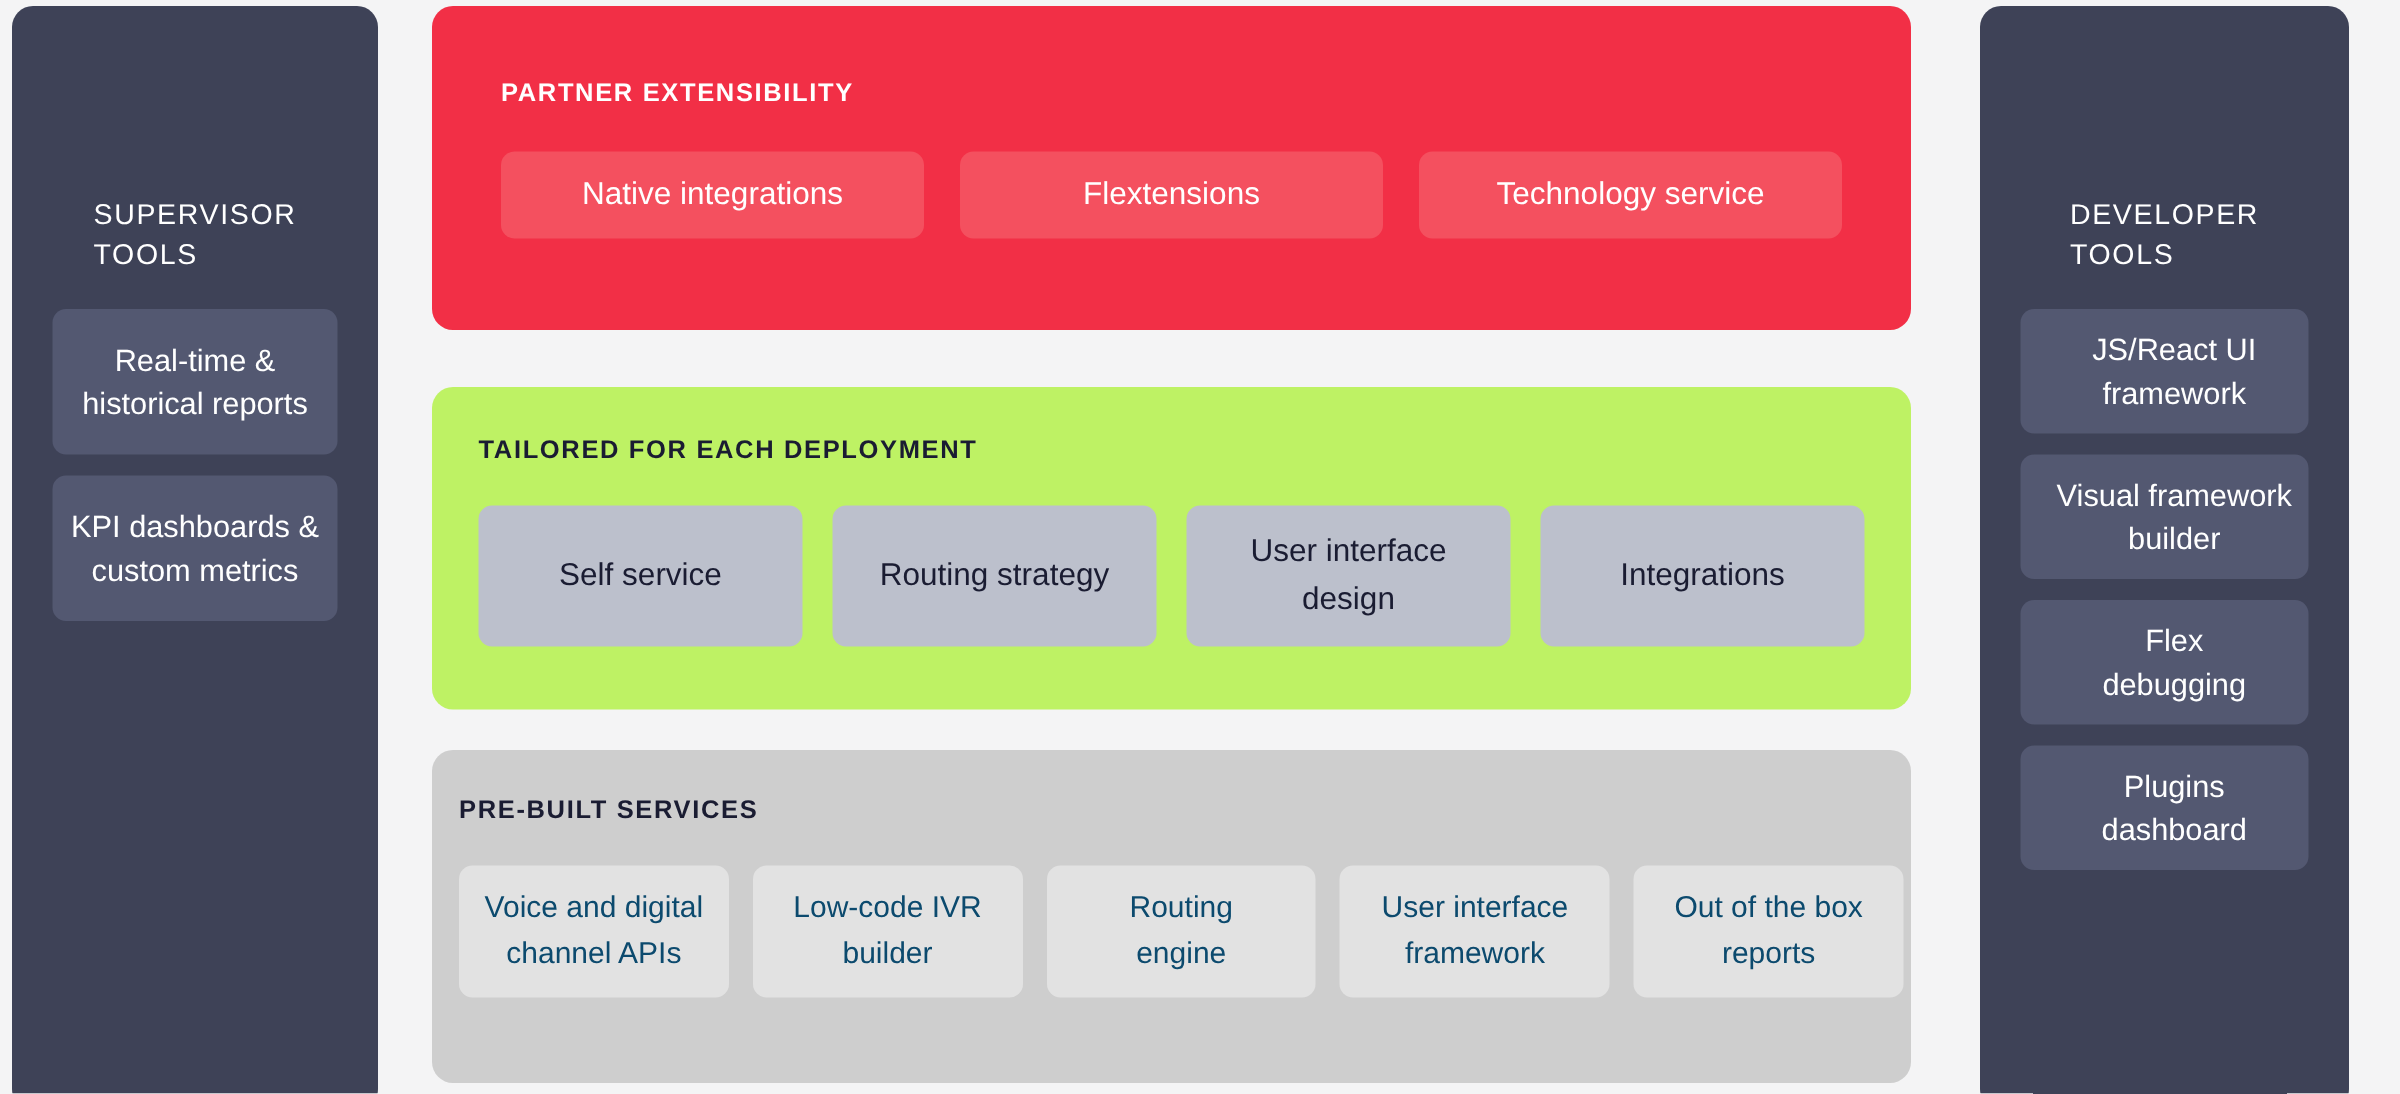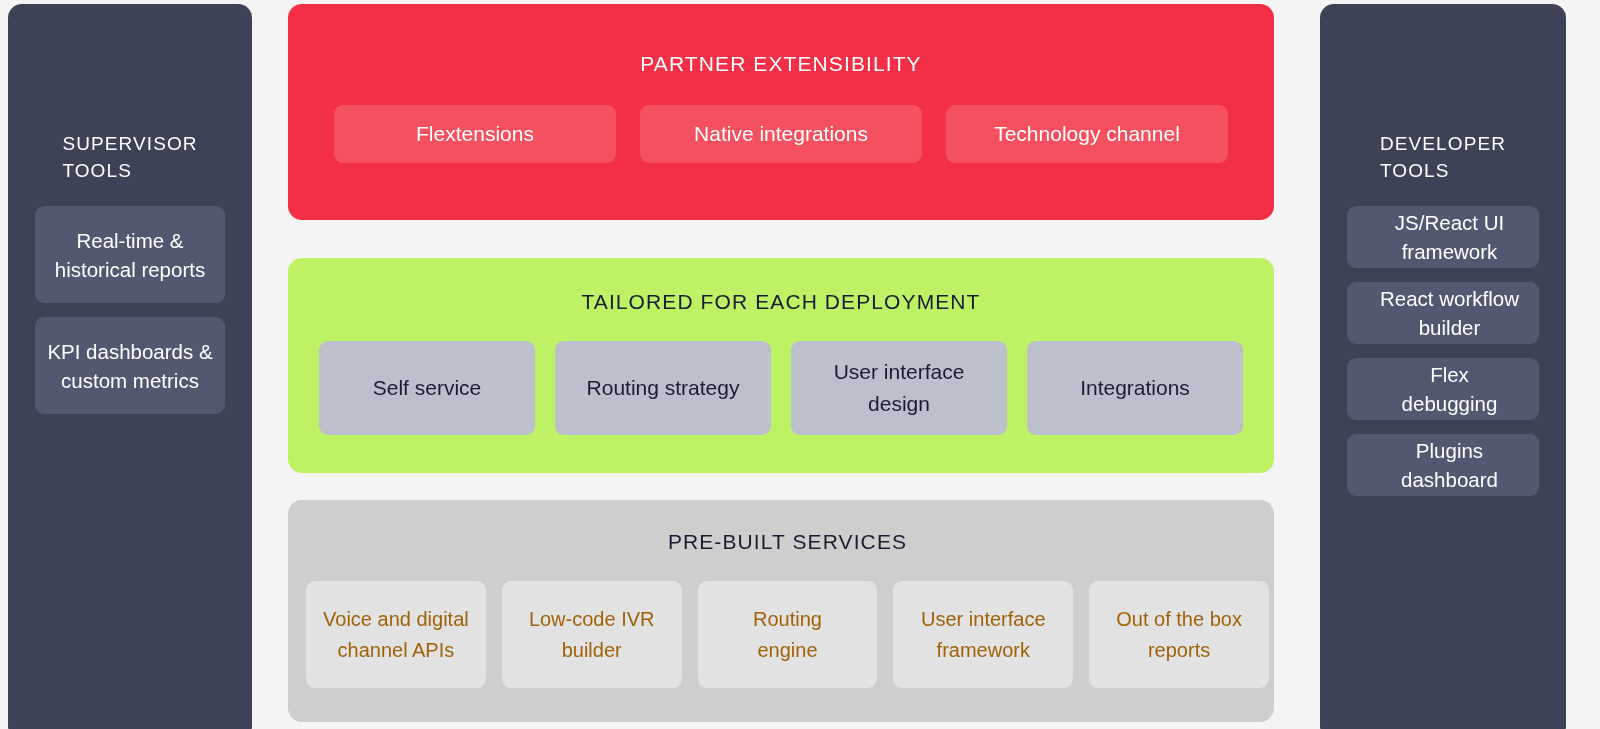--- a/index.html
+++ b/index.html
@@ -52,35 +52,35 @@
     text-align: center;
     display: flex;
     align-items: center;
     justify-content: center;
     white-space: pre-line;
     box-sizing: border-box;
     margin-bottom: 14px;
     padding: 6px 4px;
   }
   #rail-left  .rail-card { height: 97px; }
-  #rail-right .rail-card { height: 62px; padding-left: 17px; }
+  #rail-right .rail-card { height: 83px; padding-left: 17px; }
 
   
   .panel {
     position: absolute;
     left: 288px;
     width: 986px;
     border-radius: 14px;
     box-sizing: border-box;
   }
   .panel-title {
-    text-align: center;
-    font-size: 21px;
+    text-align: left;
+    font-size: 17px;
     letter-spacing: 1.1px;
-    font-weight: 400;
+    font-weight: 700;
   }
   .panel-row {
     display: flex;
     justify-content: space-between;
     align-items: stretch;
   }
   .chip {
     border-radius: 9px;
     display: flex;
     align-items: center;
@@ -131,47 +131,47 @@
   #panel-prebuilt {
     top: 500px;
     height: 222px;
     background: #cecece;
     padding: 30px 5px 0 18px;
   }
   #panel-prebuilt .panel-title { color: #1a1c32; margin-bottom: 27px; }
   #panel-prebuilt .panel-row { gap: 16px; }
   #panel-prebuilt .chip {
     background: #e2e2e2;
-    color: #a16207;
+    color: #0c4a6e;
     font-size: 20px;
     line-height: 31px;
-    height: 107px;
+    height: 88px;
     flex: 1 1 0;
   }
 </style>
 </head>
 <body>
 
 <div id="stage">
 
   <div id="rail-left" class="rail">
     <div class="rail-title">SUPERVISOR
 TOOLS</div>
     <div class="rail-card">Real-time &amp;
 historical reports</div>
     <div class="rail-card">KPI dashboards &amp;
 custom metrics</div>
   </div>
 
   <div id="panel-partner" class="panel">
     <div class="panel-title">PARTNER EXTENSIBILITY</div>
     <div class="panel-row">
+      <div class="chip">Native integrations</div>
       <div class="chip">Flextensions</div>
-      <div class="chip">Native integrations</div>
-      <div class="chip">Technology channel</div>
+      <div class="chip">Technology service</div>
     </div>
   </div>
 
   <div id="panel-tailored" class="panel">
     <div class="panel-title">TAILORED FOR EACH DEPLOYMENT</div>
     <div class="panel-row">
       <div class="chip">Self service</div>
       <div class="chip">Routing strategy</div>
       <div class="chip">User interface
 design</div>
@@ -193,21 +193,21 @@
       <div class="chip">Out of the box
 reports</div>
     </div>
   </div>
 
   <div id="rail-right" class="rail">
     <div class="rail-title">DEVELOPER
 TOOLS</div>
     <div class="rail-card">JS/React UI
 framework</div>
-    <div class="rail-card">React workflow
+    <div class="rail-card">Visual framework
 builder</div>
     <div class="rail-card">Flex
 debugging</div>
     <div class="rail-card">Plugins
 dashboard</div>
   </div>
 
 </div>
 
 </body></html>

